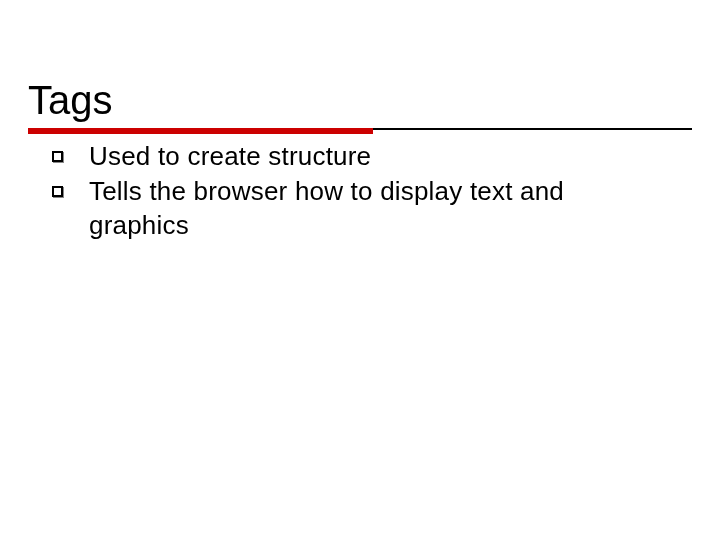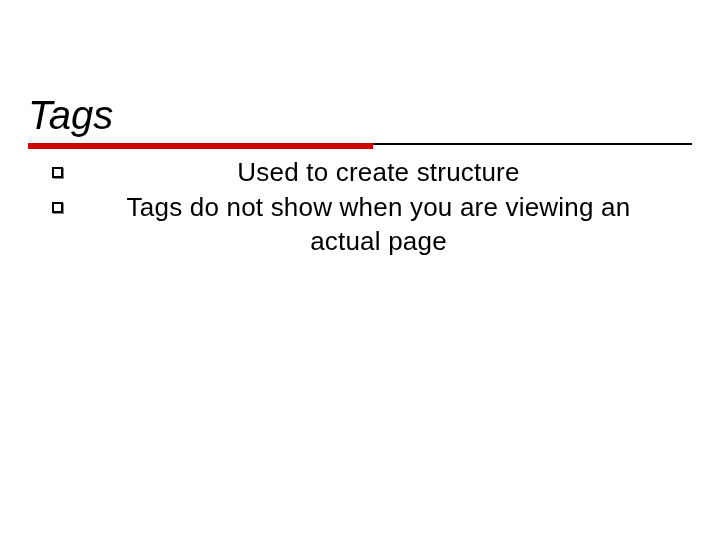--- a/index.html
+++ b/index.html
@@ -14,23 +14,22 @@
   }
   .slide {
     position: relative;
     width: 720px;
     height: 540px;
     box-sizing: border-box;
   }
   .title-block {
     position: absolute;
     left: 28px;
-    top: 93px;
+    top: 78px;
     width: 664px;
-    font-style: italic;
   }
   .title-text {
     font-size: 40px;
     line-height: 1.1;
     font-weight: 400;
     margin: 0 0 6px 0;
     padding: 0;
   }
   .title-rule {
     width: 100%;
@@ -43,23 +42,22 @@
     position: absolute;
     left: 0;
     top: -2px;
     width: 345px;
     height: 6px;
     background: #cc0000;
   }
   .body-block {
     position: absolute;
     left: 52px;
-    top: 156px;
+    top: 140px;
     width: 616px;
-    text-align: center;
   }
   .bullet-row {
     display: flex;
     align-items: flex-start;
     margin-bottom: 2px;
   }
   .bullet-box {
     flex: 0 0 auto;
     width: 11px;
     height: 11px;
@@ -88,22 +86,22 @@
     </div>
   </div>
 
   <div class="body-block">
 
     <div class="bullet-row">
       <div class="bullet-box"></div>
       <div class="bullet-text">Used to create structure</div>
     </div>
 
-
     <div class="bullet-row">
       <div class="bullet-box"></div>
-      <div class="bullet-text">Tags do not show when you are viewing an actual page</div>
+      <div class="bullet-text">Tells the browser how to display text and graphics</div>
     </div>
+
 
 
   </div>
 
 </div>
 
 </body></html>

